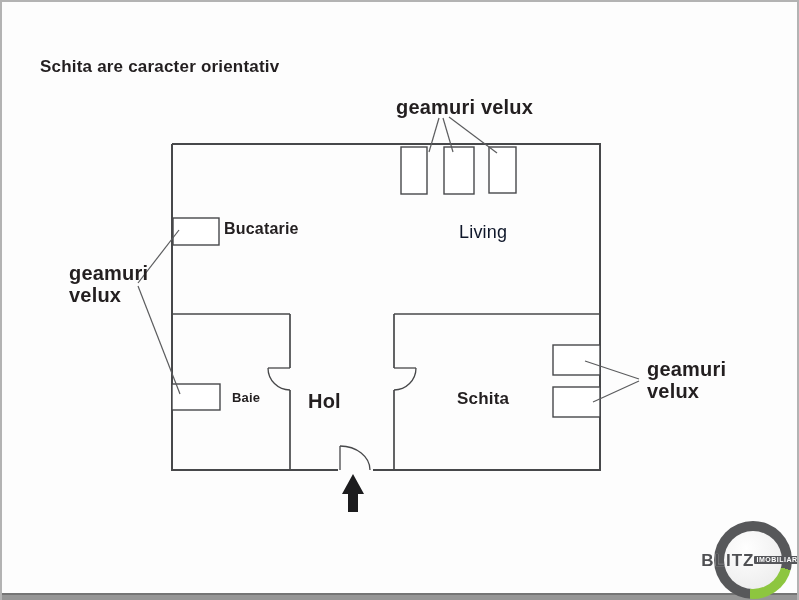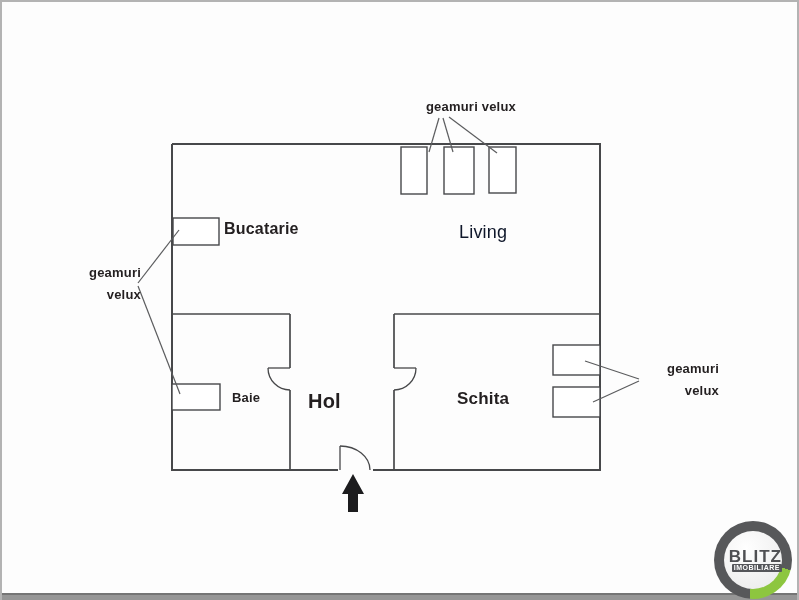--- a/index.html
+++ b/index.html
@@ -37,22 +37,21 @@
   .room-bucatarie { left: 222px; top: 218px; font-size: 16px; }
   .room-living    { left: 457px; top: 220px; font-size: 18px; font-weight: 400; color: #0f172a; }
   .room-baie      { left: 230px; top: 388px; font-size: 13px; }
   .room-hol       { left: 306px; top: 388px; font-size: 20px; }
   .room-camera    { left: 455px; top: 387px; font-size: 17px; }
 
   .velux {
     white-space: normal;
     width: 72px;
     line-height: 22px;
-    font-size: 13px;
-    text-align: right;
+    font-size: 20px;
   }
   .velux-top   { left: 394px; top: 94px; width: 120px; white-space: nowrap; }
   .velux-left  { left: 67px;  top: 260px; }
   .velux-right { left: 645px; top: 356px; }
 
   .bottom-bar {
     position: absolute;
     left: 0; right: 0; bottom: 0;
     height: 7px;
     background: #969696;
@@ -68,22 +67,22 @@
     border-radius: 50%;
     background: conic-gradient(#57585a 0deg 105deg, #8dc63f 105deg 185deg, #57585a 185deg 360deg);
     z-index: 5;
   }
   .logo-inner {
     position: absolute;
     left: 10px; top: 10px; right: 10px; bottom: 10px;
     border-radius: 50%;
     background: radial-gradient(circle at 38% 30%, #ffffff 0%, #ececec 85%);
     display: flex;
-    flex-direction: column;
-    align-items: flex-end;
+    flex-direction: row;
+    align-items: center;
     justify-content: center;
     overflow: visible;
   }
   .logo-brand {
     font-size: 17px;
     font-weight: 700;
     color: #4f5053;
     letter-spacing: 1px;
     line-height: 15px;
     text-shadow: 0 0 1px #ffffff;
@@ -97,20 +96,21 @@
     line-height: 8px;
     padding: 0 2px;
     border-radius: 1px;
   }
 </style>
 </head>
 <body>
 
 <div class="canvas">
 
+  <div class="label title">Schita are caracter orientativ</div>
 
   <svg class="plan-svg" viewBox="0 0 799 600">
 
     <g fill="none" stroke="#47484a" stroke-width="2">
       <path d="M170,142 L598,142 L598,468 L371,468"></path>
       <path d="M336,468 L170,468 L170,142"></path>
     </g>
 
     <g fill="none" stroke="#47484a" stroke-width="1.7">
       <path d="M170,312 L288,312"></path>

